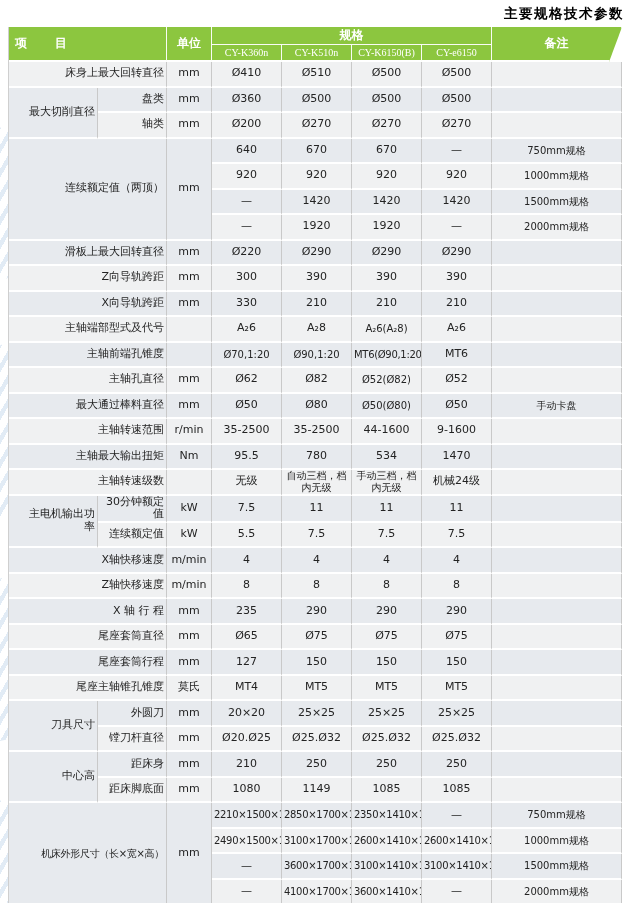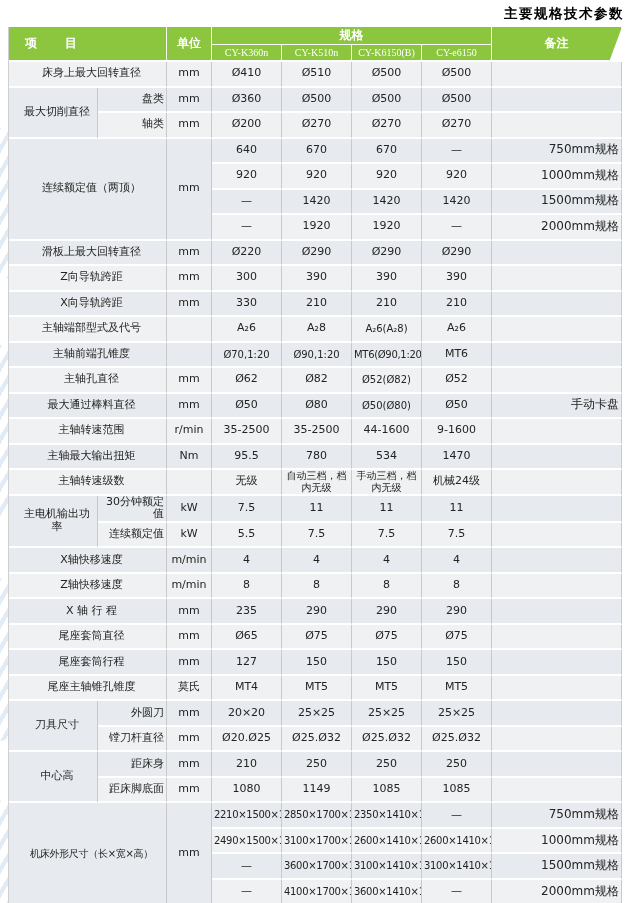--- a/index.html
+++ b/index.html
@@ -17,31 +17,31 @@
   .page-title{position:absolute;top:5px;right:5px;font-size:13.5px;font-weight:bold;
       color:#000000;letter-spacing:1.5px;z-index:2;}
 
   table.spec-table{position:absolute;left:8px;top:27px;width:613px;z-index:1;
       border-collapse:separate;border-spacing:0;table-layout:fixed;
       border-left:1px solid #cfcfcf;}
   thead th{background:#8cc63f;color:#fff;font-weight:bold;font-size:12px;
       border-right:1px solid rgba(255,255,255,.95);padding:0;vertical-align:middle;}
   thead tr.hr1 th{height:17px;}
   thead tr.hr2 th{height:15px;font-size:10px;font-weight:normal;border-top:1px solid rgba(255,255,255,.95);font-family:Liberation Serif, serif;}
-  th.h-item{text-align:left;padding-left:16px;letter-spacing:8px;}
+  th.h-item{text-align:left;padding-left:6px;letter-spacing:8px;}
   th.h-notes{clip-path:polygon(0 0,100% 0,calc(100% - 13px) 100%,0 100%);}
   thead th{border-bottom:2px solid #fff;}
   thead tr.hr1 th.h-spec{border-bottom:none;}
 
   tbody td{height:23.5px;padding:0 2px;font-size:11px;color:#232323;text-align:center;
       vertical-align:middle;border-right:1px solid #c9c9c9;border-bottom:2px solid #fff;
       overflow:hidden;line-height:1.15;}
-  tbody td.lbl{text-align:center;padding-left:10px;}
+  tbody td.lbl{text-align:right;padding-left:10px;}
   tbody td.sub{text-align:right;padding-left:8px;}
-  tbody td.note{font-size:12px;text-align:right;}
+  tbody td.note{font-size:10px;}
   tbody td.sm{font-size:10px;}
   tbody td.xs{font-size:10px;letter-spacing:-0.3px;}
   tbody td.bgA{background:#f0f1f2;}
   tbody td.bgB{background:#e7eaee;}
 </style>
 </head>
 <body>
 
 <div id="page">
   <div class="wm" id="wm1"></div>

